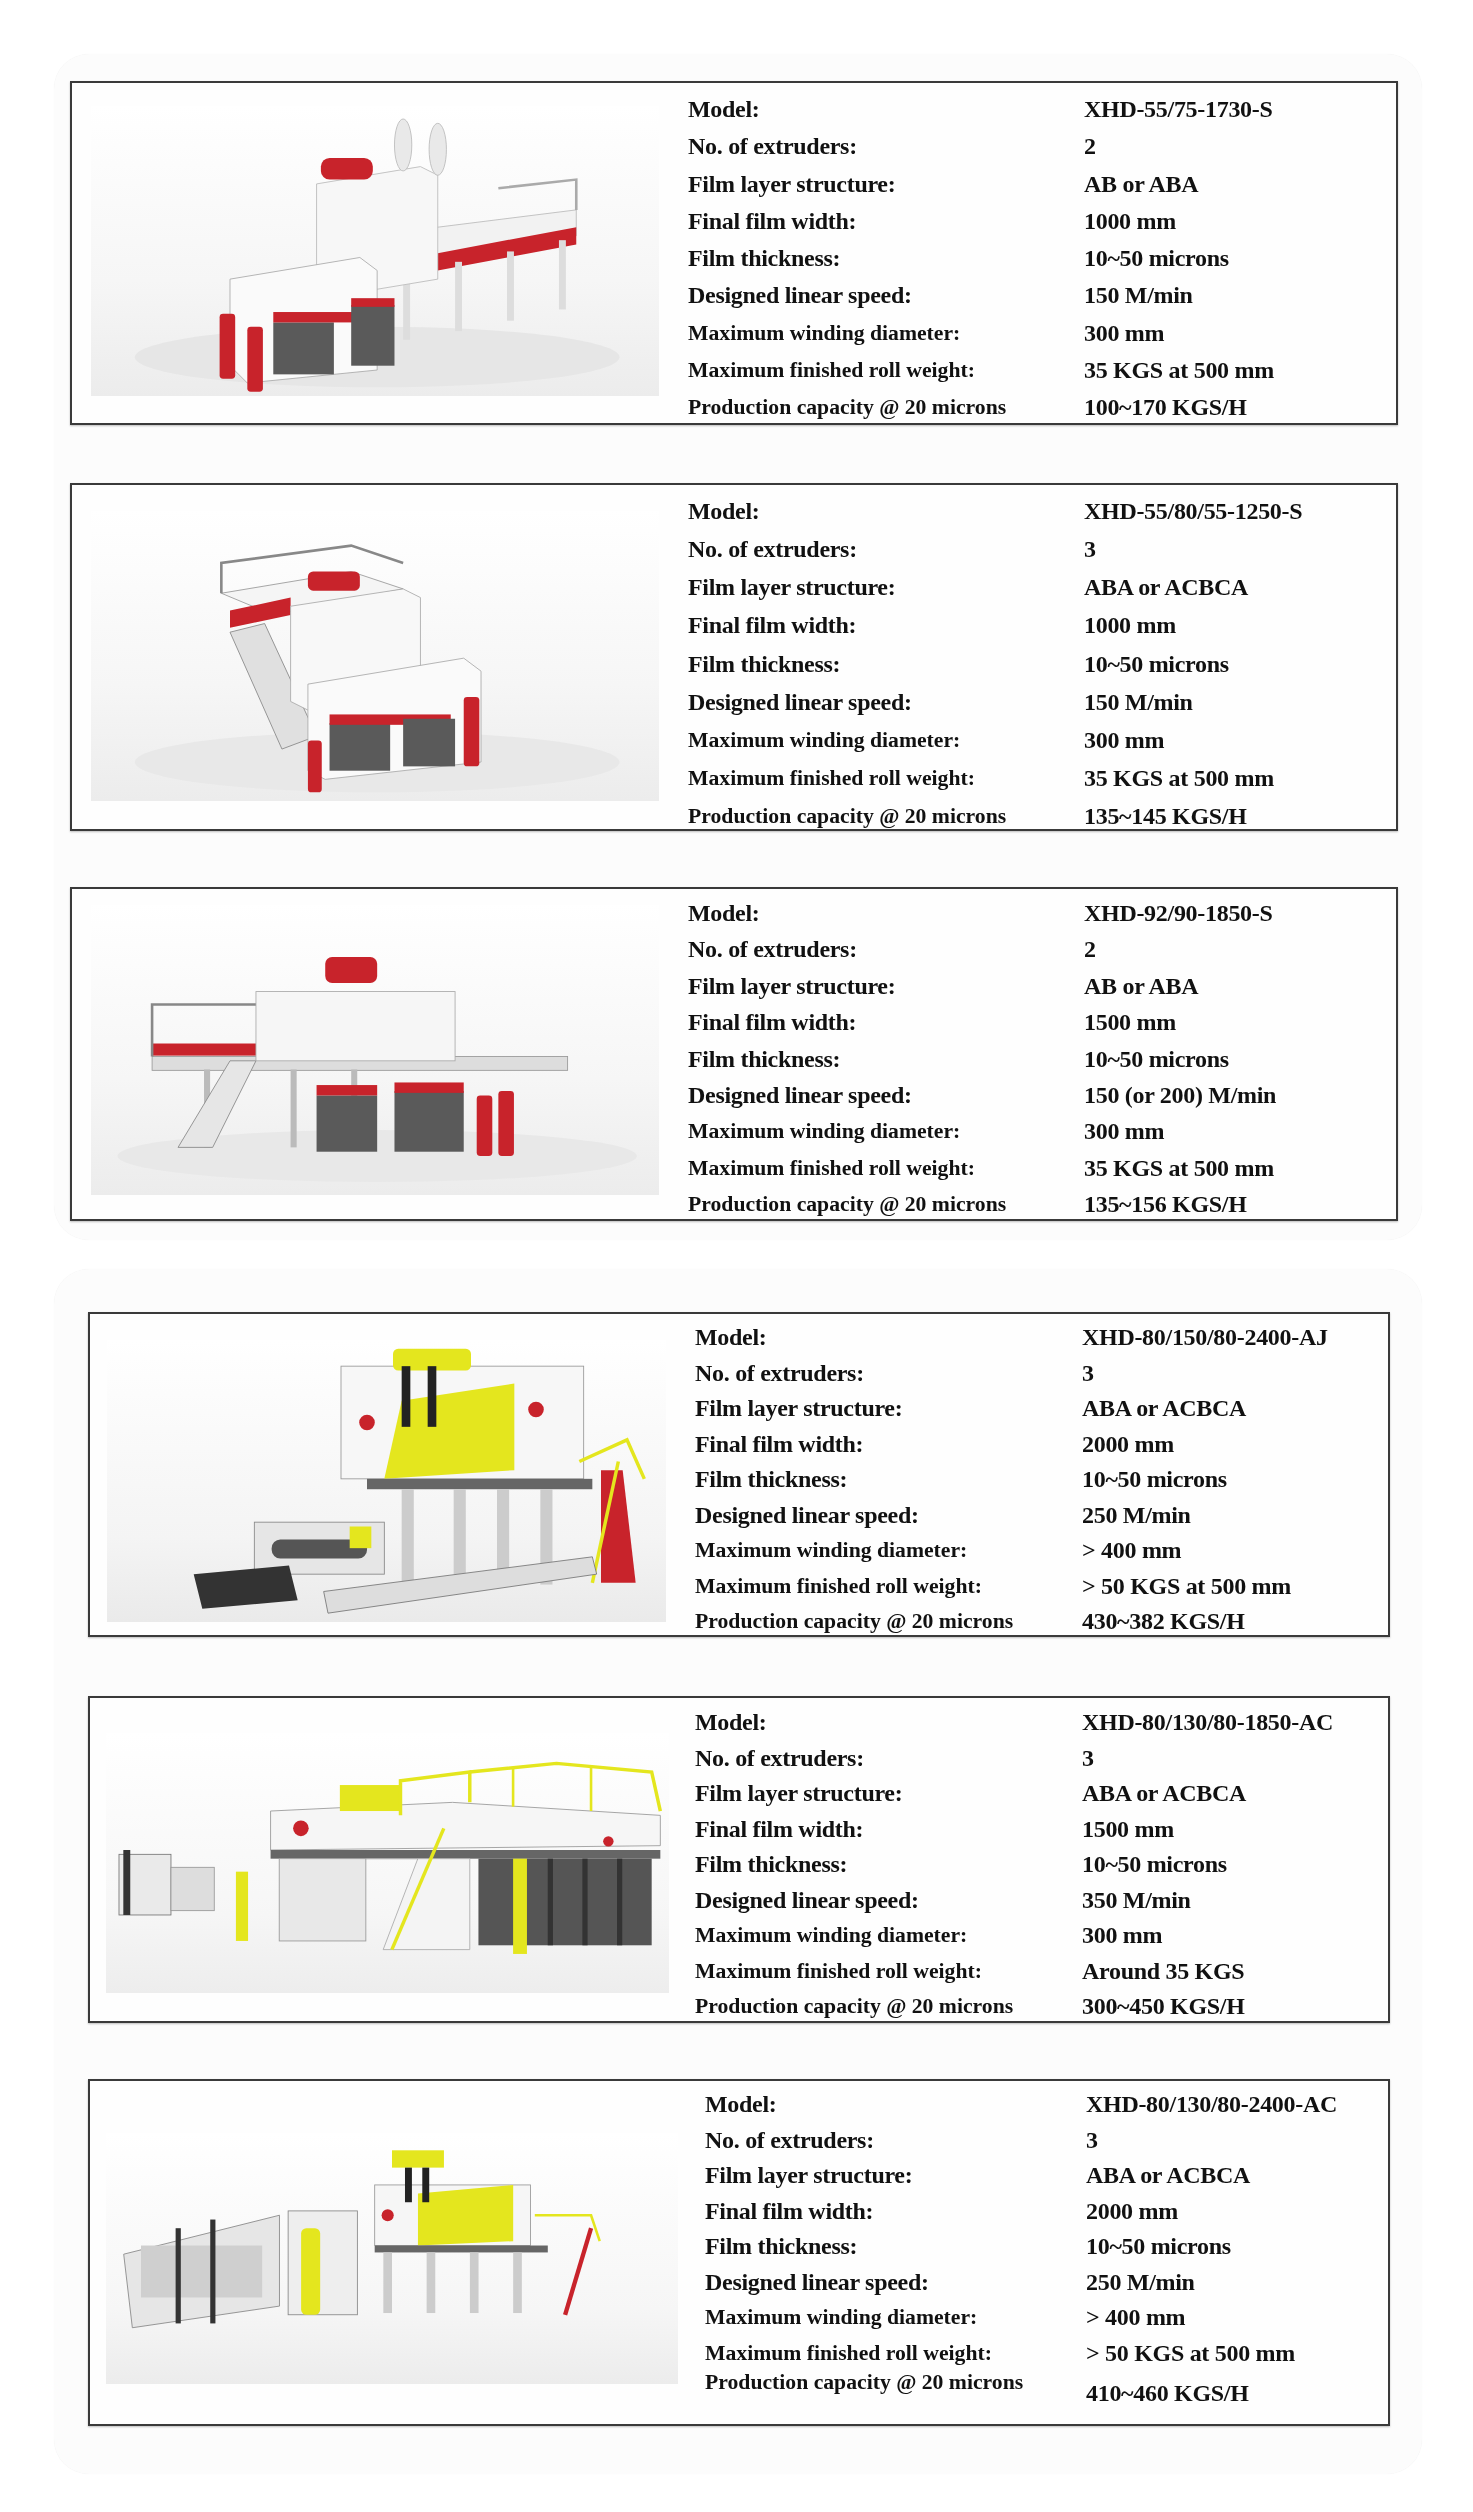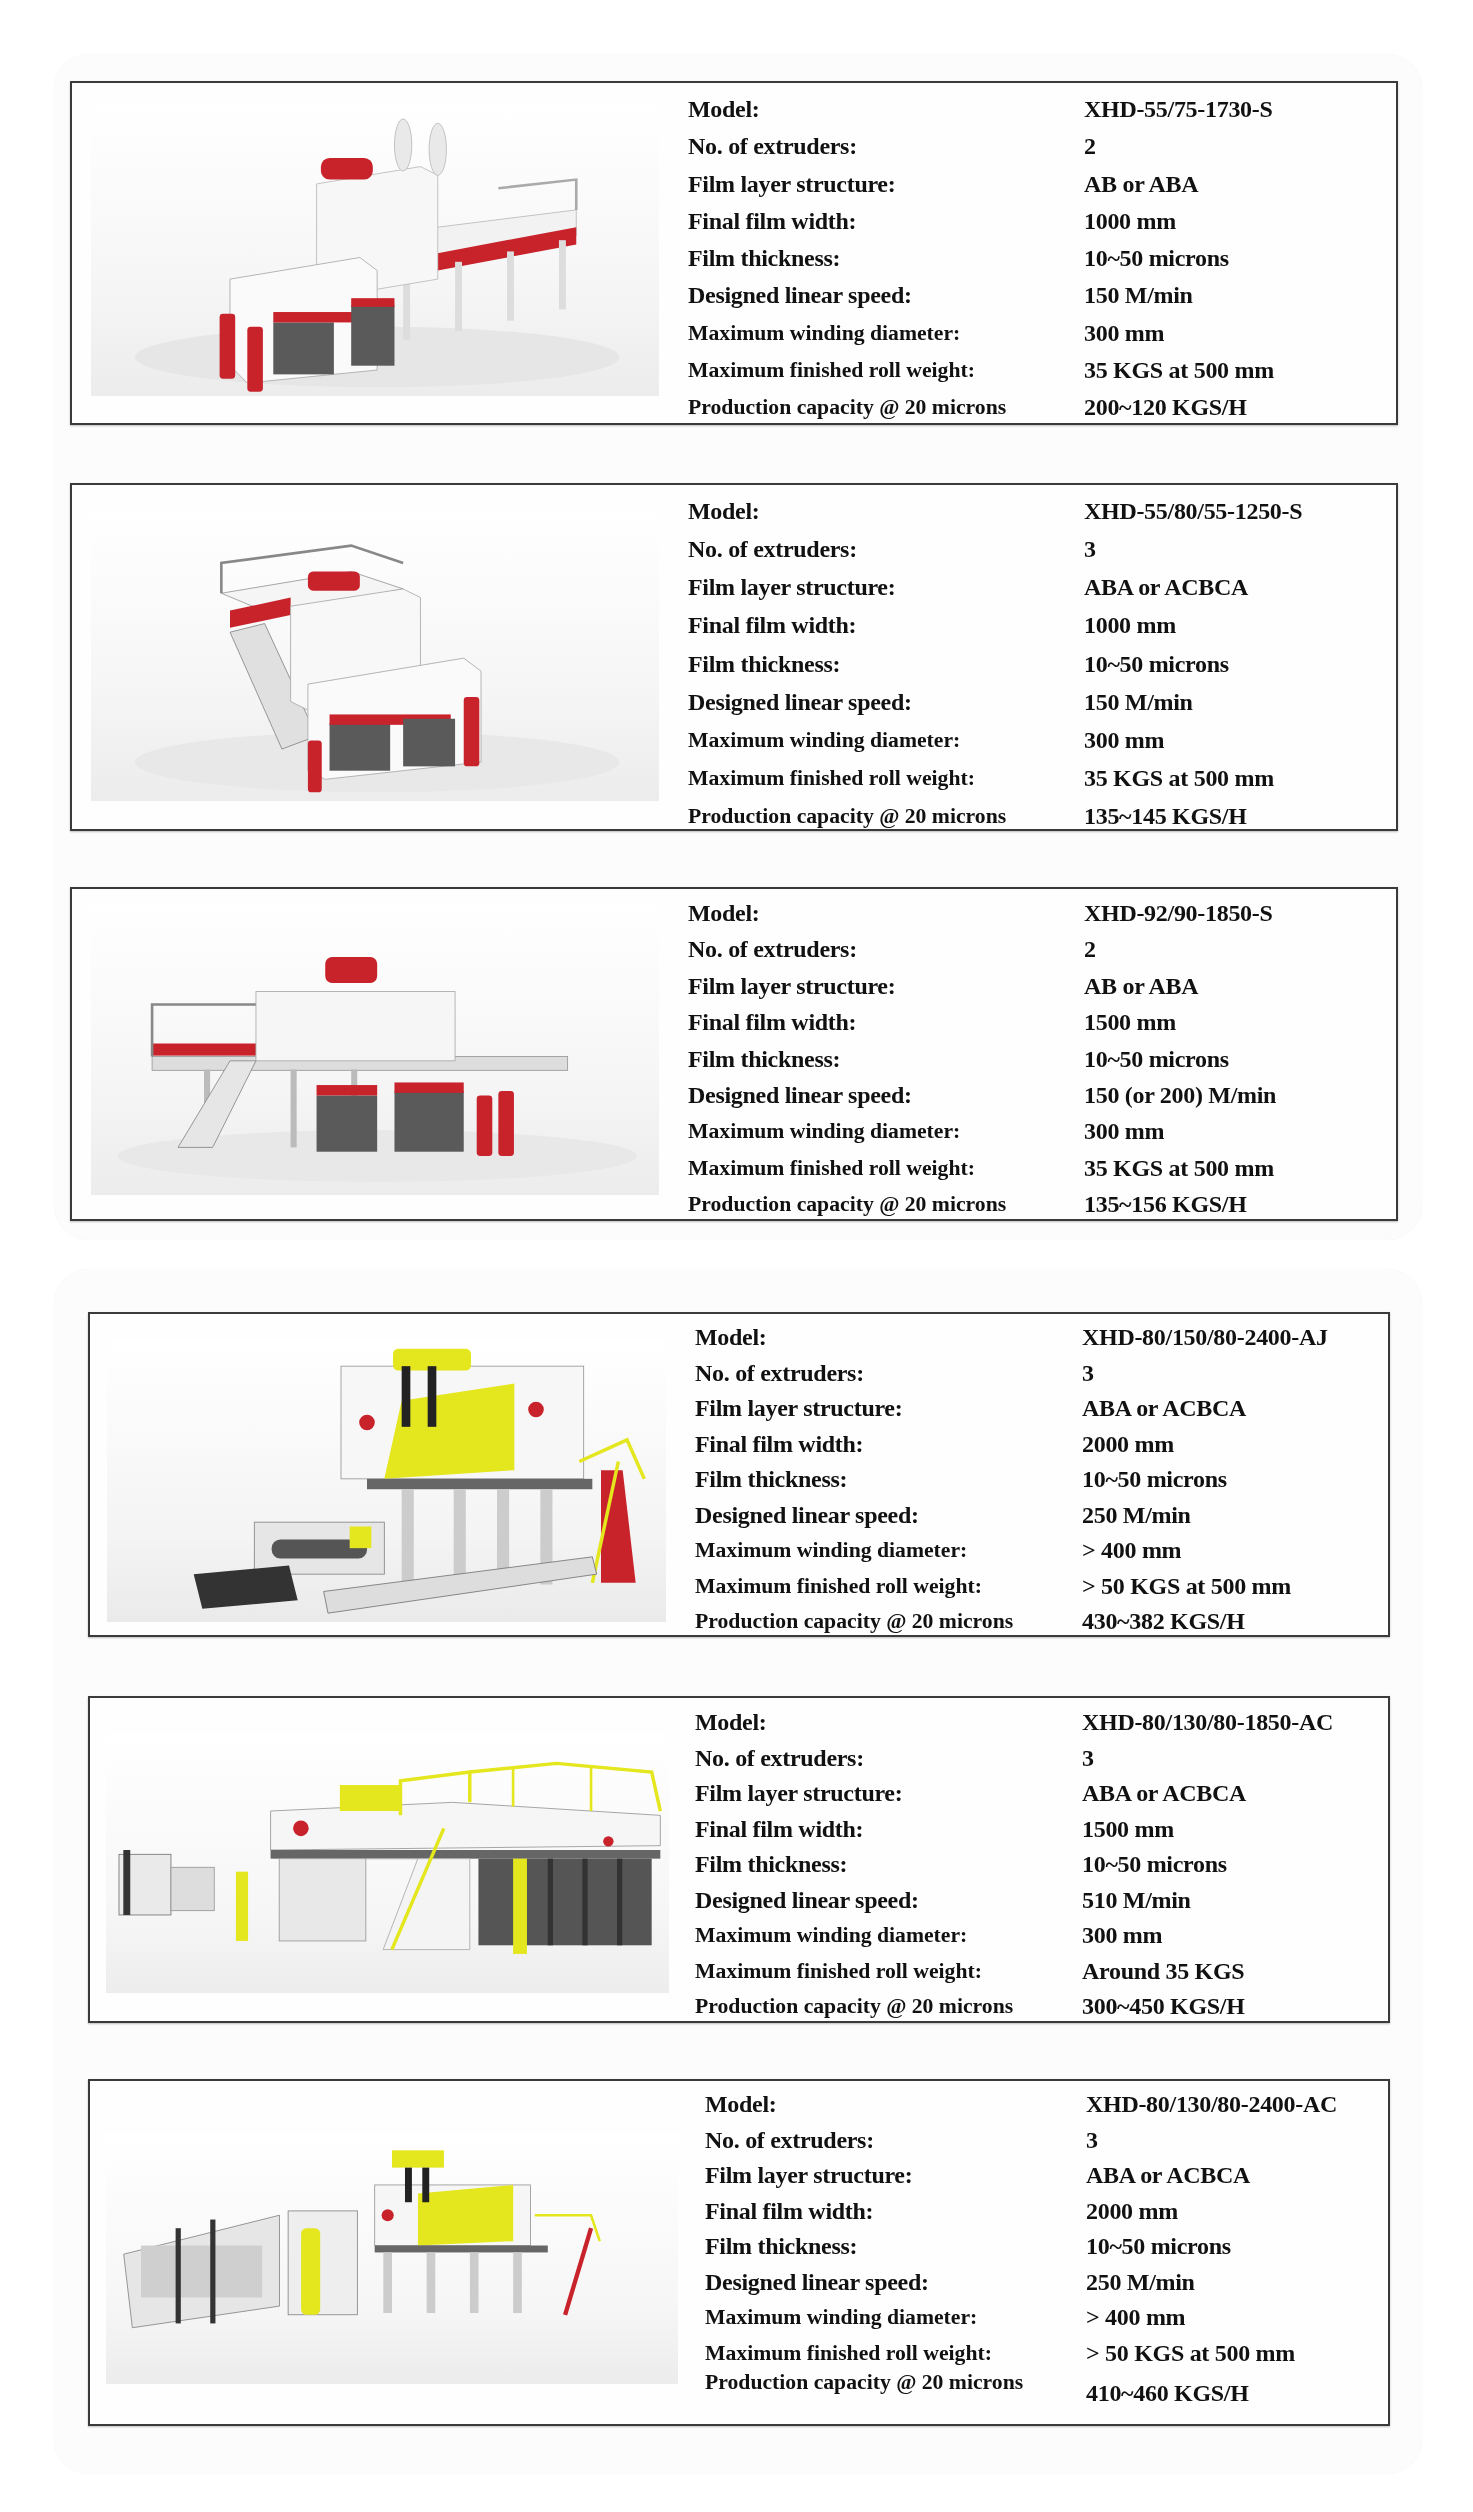--- a/index.html
+++ b/index.html
@@ -97,21 +97,21 @@
     <div class="row small" style="top:224px;">
         <span class="lbl" style="left:0">Maximum winding diameter:</span>
         <span class="val" style="left:396px">300 mm</span>
       </div>
     <div class="row small" style="top:261px;">
         <span class="lbl" style="left:0">Maximum finished roll weight:</span>
         <span class="val" style="left:396px">35 KGS at 500 mm</span>
       </div>
     <div class="row small" style="top:298px;">
         <span class="lbl" style="left:0">Production capacity @ 20 microns</span>
-        <span class="val" style="left:396px">200~120 KGS/H</span>
+        <span class="val" style="left:396px">100~170 KGS/H</span>
       </div>
   </div>
 </div>
 
 <div class="box" style="left:70px;top:483px;width:1328px;height:348px;">
   <div class="img-panel" style="left:19px;top:26px;width:568px;height:290px;">
     <svg width="568" height="290" viewBox="0 0 655 335">
       <ellipse cx="330" cy="290" rx="280" ry="35" fill="#e8e8e8"></ellipse>
 
       <polygon points="150,95 300,70 360,90 210,120" fill="#f5f5f5" stroke="#999"></polygon>
@@ -351,21 +351,21 @@
     <div class="row" style="top:107px;">
         <span class="lbl" style="left:0">Final film width:</span>
         <span class="val" style="left:387px">1500 mm</span>
       </div>
     <div class="row" style="top:142px;">
         <span class="lbl" style="left:0">Film thickness:</span>
         <span class="val" style="left:387px">10~50 microns</span>
       </div>
     <div class="row" style="top:178px;">
         <span class="lbl" style="left:0">Designed linear speed:</span>
-        <span class="val" style="left:387px">510 M/min</span>
+        <span class="val" style="left:387px">350 M/min</span>
       </div>
     <div class="row small" style="top:213px;">
         <span class="lbl" style="left:0">Maximum winding diameter:</span>
         <span class="val" style="left:387px">300 mm</span>
       </div>
     <div class="row small" style="top:249px;">
         <span class="lbl" style="left:0">Maximum finished roll weight:</span>
         <span class="val" style="left:387px">Around 35 KGS</span>
       </div>
     <div class="row small" style="top:284px;">

